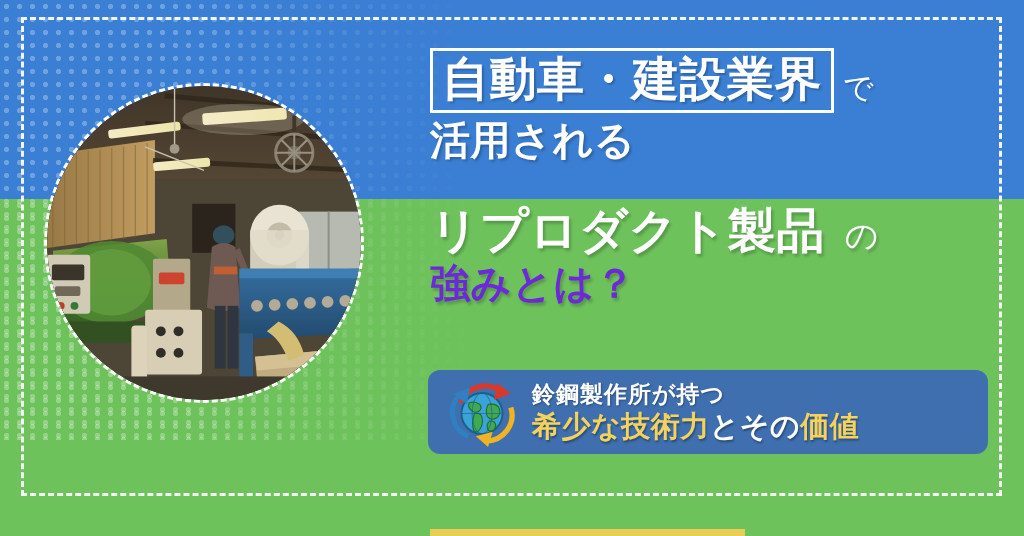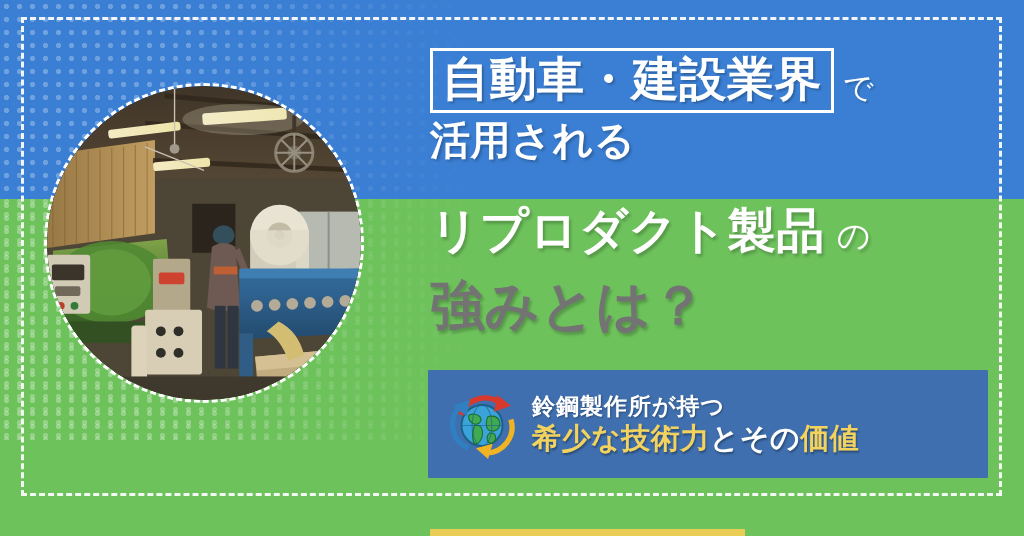--- a/index.html
+++ b/index.html
@@ -88,46 +88,46 @@
     font-size:40px;font-weight:700;color:#ffffff;letter-spacing:.5px;
     text-shadow:2px 2px 3px rgba(0,0,0,.25);
     line-height:1.18;
   }
 
   
   .headline2{
     position:absolute;left:430px;top:204px;width:575px;
   }
   .line3{
-    display:flex;align-items:baseline;gap:12px;
+    display:flex;align-items:baseline;gap:20px;
     line-height:1.12;
   }
   .big-jp{
     font-size:48px;font-weight:700;color:#ffffff;letter-spacing:.5px;
     text-shadow:2px 3px 3px rgba(0,0,0,.22);
   }
   .small-jp{
     font-size:33px;font-weight:500;color:#ffffff;
     text-shadow:2px 3px 3px rgba(0,0,0,.22);
   }
   .line4{
-    margin-top:17px;position:relative;display:inline-block;
-    font-size:54px;font-weight:700;color:#737373;letter-spacing:.5px;
+    margin-top:3px;position:relative;display:inline-block;
+    font-size:40px;font-weight:700;color:#6d28d9;letter-spacing:.5px;
     text-shadow:2px 3px 3px rgba(0,0,0,.22);
     line-height:1.12;
   }
   .underline-bar{
     position:absolute;left:0;top:325px;width:315px;height:13px;
     background:#e9cd55;
   }
 
   
   .banner{
-    position:absolute;left:428px;top:370px;width:560px;height:108px;
-    background:#3f6fae;border-radius:1px;
+    position:absolute;left:428px;top:370px;width:560px;height:84px;
+    background:#3f6fae;border-radius:12px;
     display:flex;align-items:center;
     box-sizing:border-box;padding-left:16px;
   }
   .globe{
     width:76px;height:76px;flex:0 0 76px;margin-right:12px;
   }
   .globe svg{display:block;width:100%;height:100%;}
   .banner-text{display:flex;flex-direction:column;justify-content:center;}
   .banner-sub{
     font-size:23px;font-weight:700;color:#ffffff;letter-spacing:1px;

